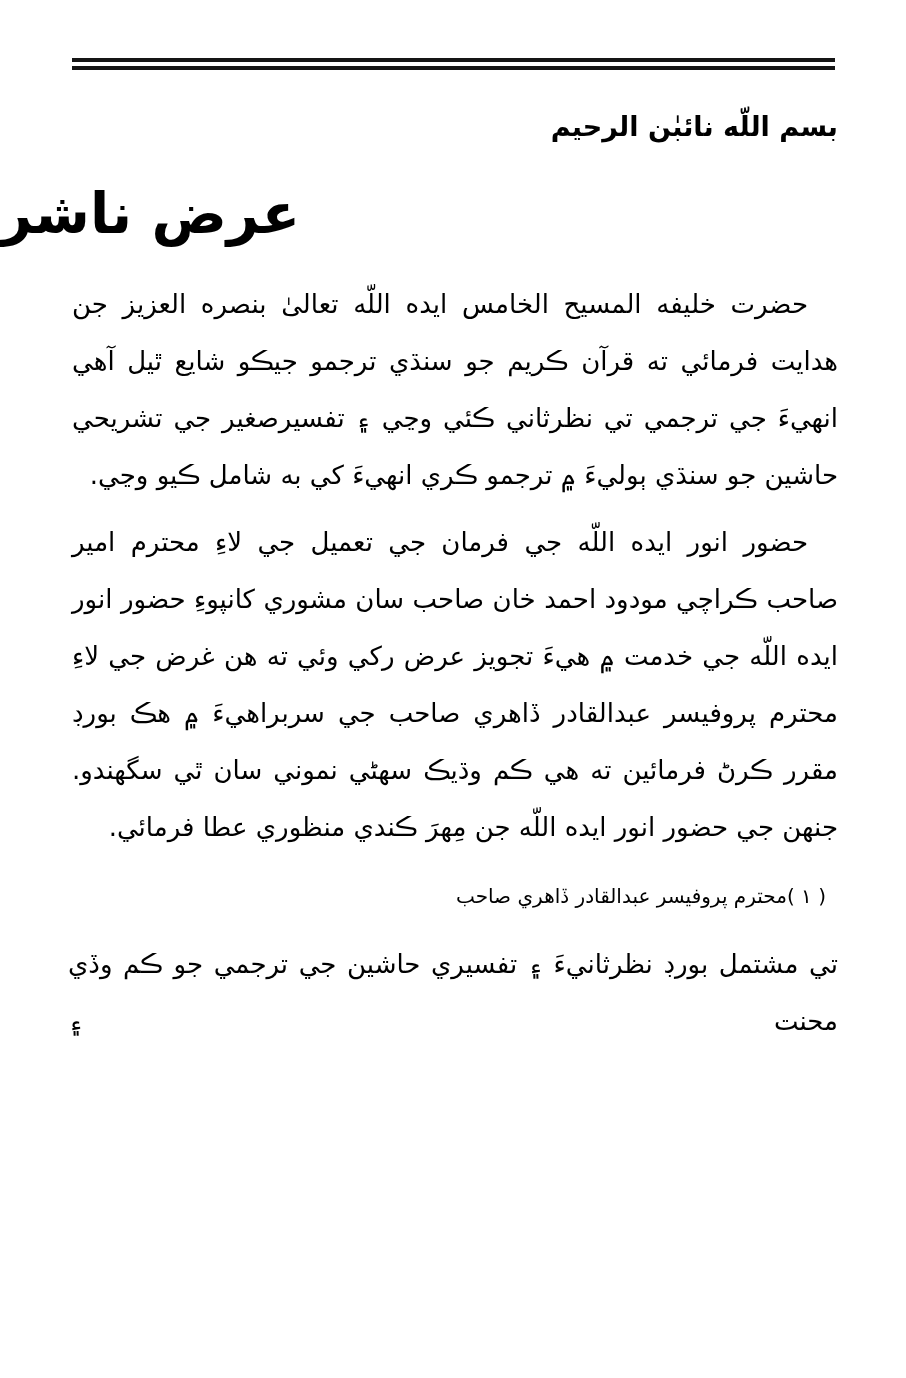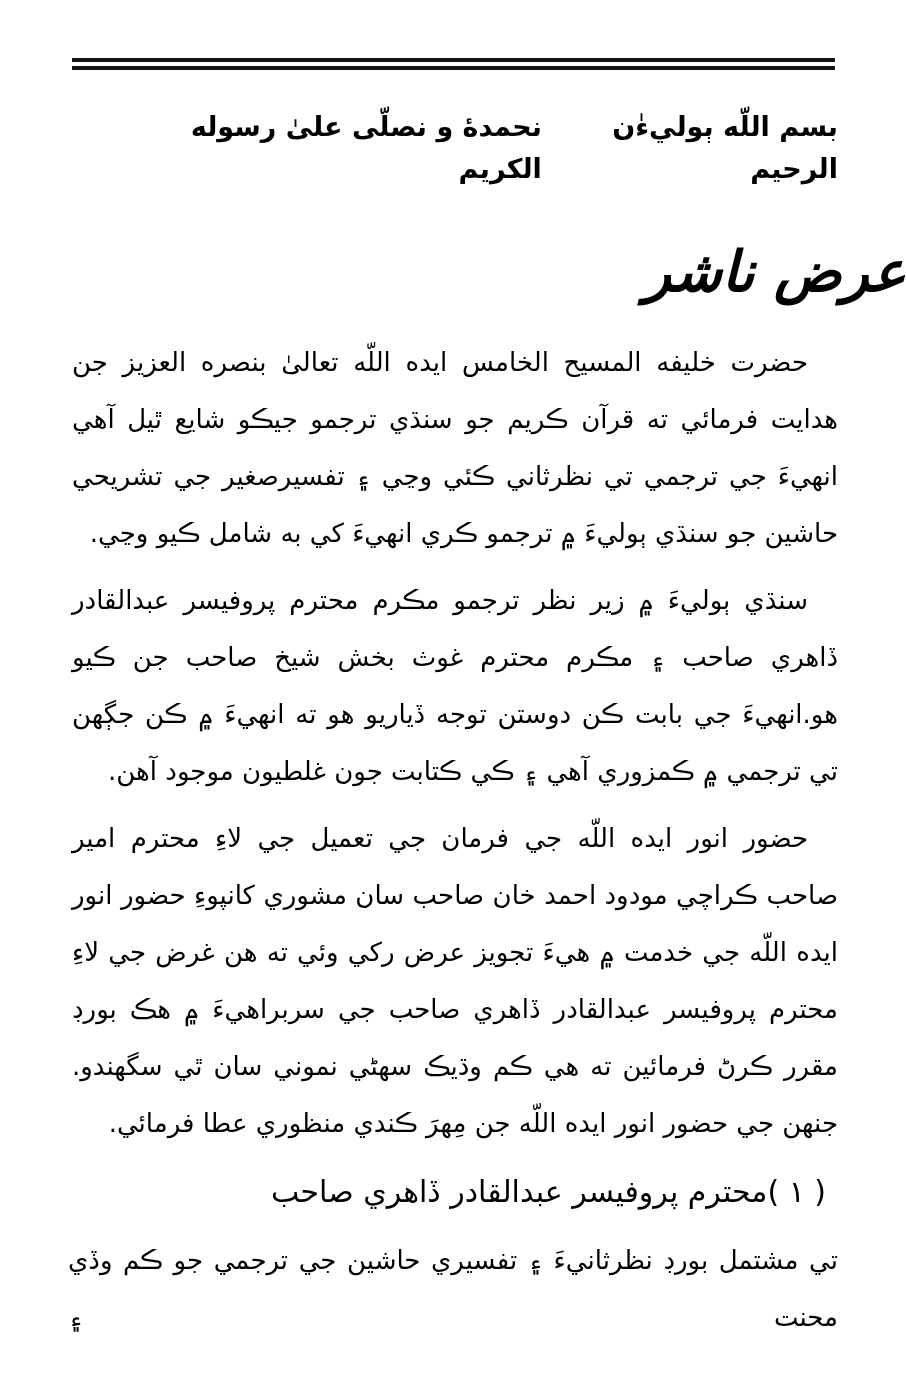--- a/index.html
+++ b/index.html
@@ -32,45 +32,44 @@
     direction: rtl;
     justify-content: space-between;
     align-items: baseline;
     margin: 36px 68px 0 135px;
     font-size: 27px;
     font-weight: bold;
     line-height: 42px;
   }
   
   .page-title {
-    margin-top: 42px;
-    text-align: right;
+    margin-top: 26px;
+    text-align: left;
     font-size: 56px;
     font-weight: bold;
     line-height: 80px;
-    font-style: italic;
   }
   
   .content {
     margin: 22px 68px 0 68px;
     font-size: 26px;
     line-height: 57px;
     text-align: justify;
     text-justify: inter-word;
   }
   .content p {
     margin: 0 0 10px 4px;
     text-indent: 30px;
   }
   
   .board-list {
     margin: 4px 0 4px 0;
     padding: 0 80px 0 0;
     list-style: none;
-    font-size: 30px;
+    font-size: 20px;
     line-height: 60px;
   }
   .board-list li {
     margin: 0;
     text-align: right;
   }
   
   .closing-line {
     margin: 10px 68px 0 68px;
     font-size: 26px;
@@ -80,29 +79,27 @@
   }
 </style>
 </head>
 <body>
 
 <div class="page">
 
   <div class="top-rule"></div>
 
   <div class="header-line">
-    <span>بسم اللّه ٻوليءٰن الرحيم</span>
-    <span>نحمدهٔ و نصلّى علىٰ رسوله الكريم</span>
+    <span>بسم اللّه نائبٰن الرحيم</span>
   </div>
 
   <div class="page-title">عرض ناشر</div>
 
   <div class="content">
     <p>حضرت خليفه المسيح الخامس ايده اللّه تعالىٰ بنصره العزيز جن هدايت فرمائي ته قرآن ڪريم جو سنڌي ترجمو جيڪو شايع ٿيل آهي انهيءَ جي ترجمي تي نظرثاني ڪئي وڃي ۽ تفسيرصغير جي تشريحي حاشين جو سنڌي ٻوليءَ ۾ ترجمو ڪري انهيءَ کي به شامل ڪيو وڃي.</p>
-    <p>سنڌي ٻوليءَ ۾ زير نظر ترجمو مڪرم محترم پروفيسر عبدالقادر ڏاهري صاحب ۽ مڪرم محترم غوث بخش شيخ صاحب جن ڪيو هو.انهيءَ جي بابت ڪن دوستن توجه ڏياريو هو ته انهيءَ ۾ ڪن جڳهن تي ترجمي ۾ ڪمزوري آهي ۽ ڪي ڪتابت جون غلطيون موجود آهن.</p>
     <p>حضور انور ايده اللّه جي فرمان جي تعميل جي لاءِ محترم امير صاحب ڪراچي مودود احمد خان صاحب سان مشوري کانپوءِ حضور انور ايده اللّه جي خدمت ۾ هيءَ تجويز عرض رکي وئي ته هن غرض جي لاءِ محترم پروفيسر عبدالقادر ڏاهري صاحب جي سربراهيءَ ۾ هڪ بورڊ مقرر ڪرڻ فرمائين ته هي ڪم وڌيڪ سهڻي نموني سان ٿي سگهندو. جنهن جي حضور انور ايده اللّه جن مِهرَ ڪندي منظوري عطا فرمائي.</p>
   </div>
 
   <ul class="board-list">
     <li>( ١ )محترم پروفيسر عبدالقادر ڏاهري صاحب</li>
   </ul>
 
   <div class="closing-line">تي مشتمل بورڊ نظرثانيءَ ۽ تفسيري حاشين جي ترجمي جو ڪم وڏي محنت ۽</div>
 
 </div>

